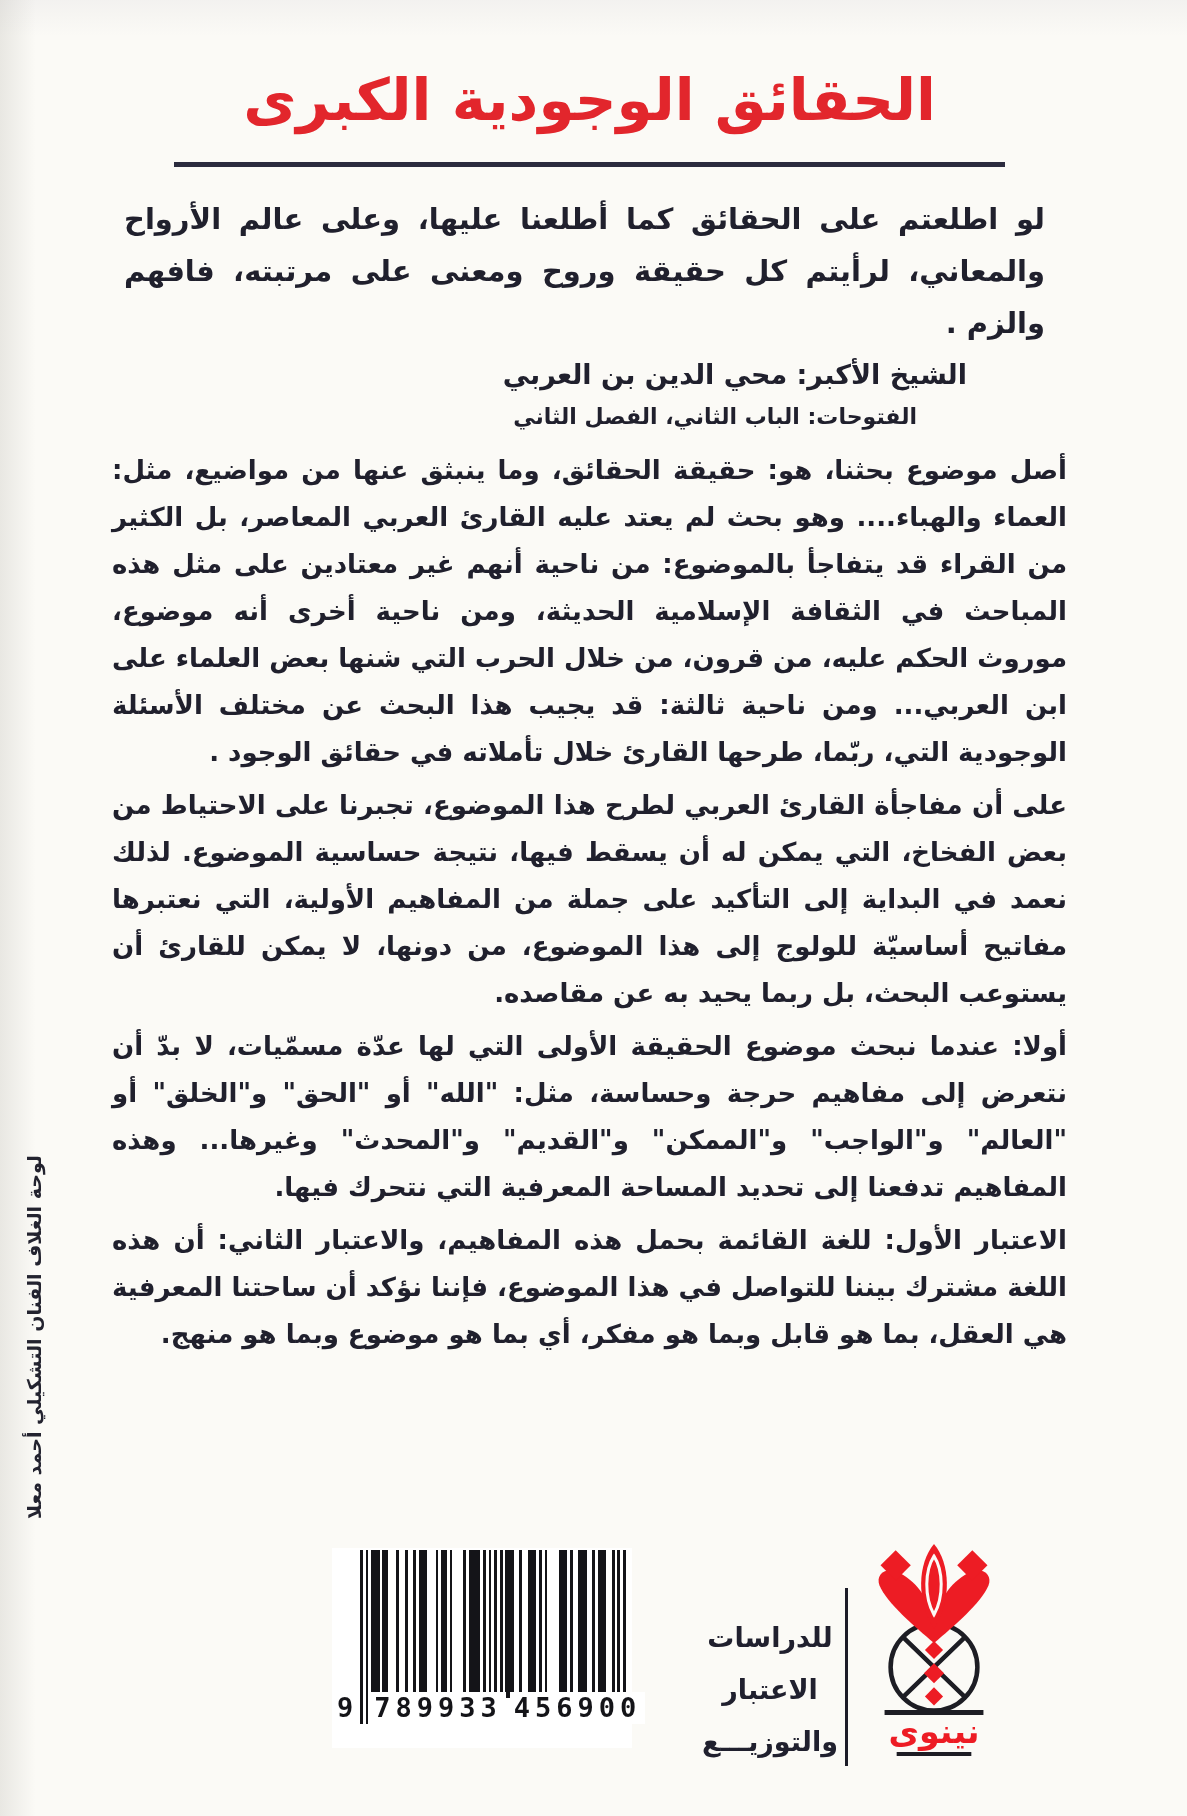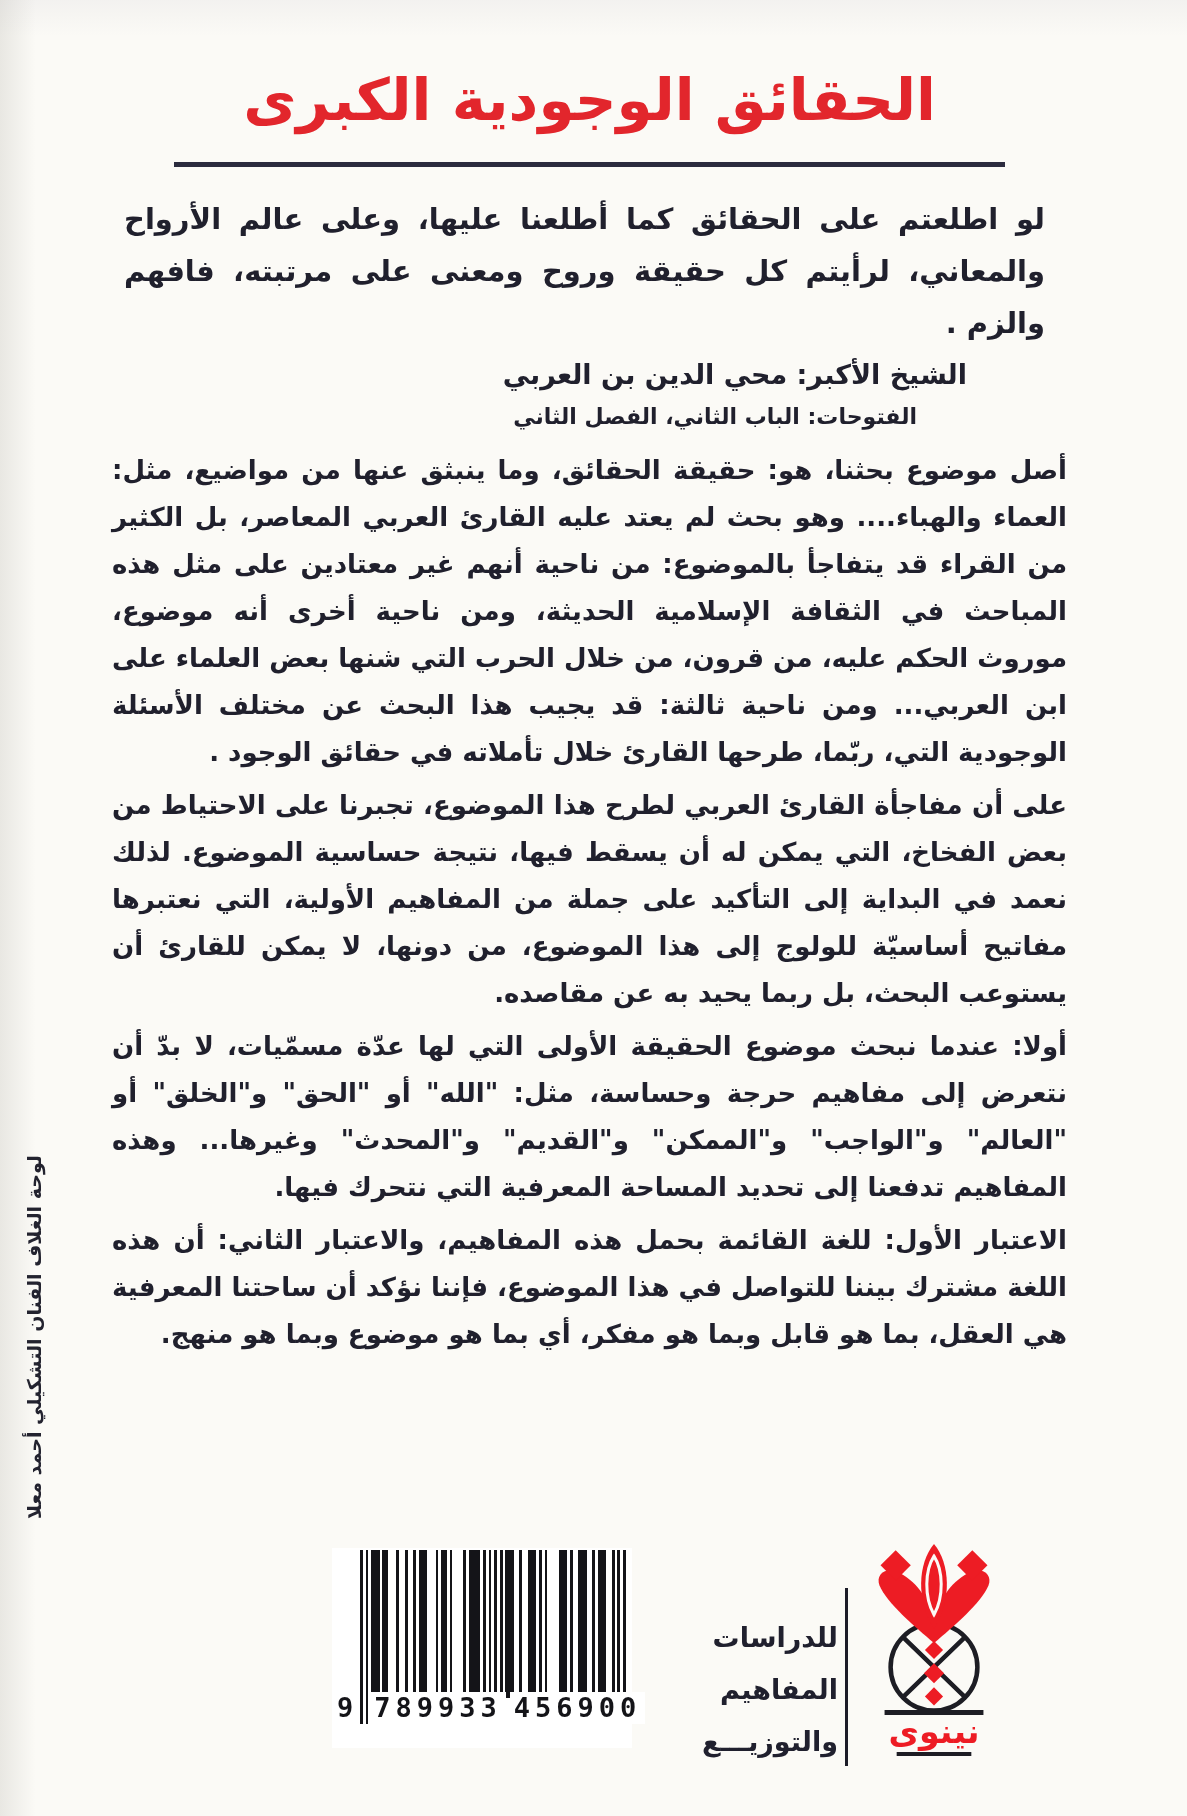--- a/index.html
+++ b/index.html
@@ -60,21 +60,21 @@
     font-family:"DejaVu Sans Mono", monospace;
     font-size:27px;font-weight:bold;color:#141418;
   }
   .digits span{background:#fff;line-height:32px;}
   .d-first{margin-left:2px;padding:0 3px;}
   .d-left{margin-left:14px;letter-spacing:5px;padding:0 4px;}
   .d-right{margin-left:4px;letter-spacing:5px;padding:0 4px;}
   
   .tagline{
     position:absolute;right:349px;top:1612px;
-    text-align:right;font-size:27px;font-weight:bold;line-height:52px;color:#20202e;
+    text-align:center;font-size:27px;font-weight:bold;line-height:52px;color:#20202e;
   }
   .vline{position:absolute;left:845px;top:1588px;width:3px;height:178px;background:#1c1c28;}
   .logo{position:absolute;left:858px;top:1536px;}
 </style>
 </head>
 <body>
 
 <div class="page">
 
   <div class="content">
@@ -197,21 +197,21 @@
       </div>
     <div class="digits">
       <span class="d-first">9</span>
       <span class="d-left">789933</span>
       <span class="d-right">456900</span>
     </div>
   </div>
 
   <div class="tagline">
       <div>للدراسات</div>
-      <div>المفاهيم</div>
+      <div>الاعتبار</div>
       <div>والتوزيـــع</div>
     </div>
   <div class="vline"></div>
 
   <svg class="logo" width="152" height="226" viewBox="0 0 150 224" xmlns="http://www.w3.org/2000/svg">
 
     <circle cx="75" cy="130" r="43" fill="none" stroke="#1d1d24" stroke-width="4.5"></circle>
     <path d="M44 100 L106 160 M106 100 L44 160" stroke="#1d1d24" stroke-width="4.5" fill="none"></path>
     <path d="M26 175 L124 175" stroke="#1d1d24" stroke-width="5"></path>
 

